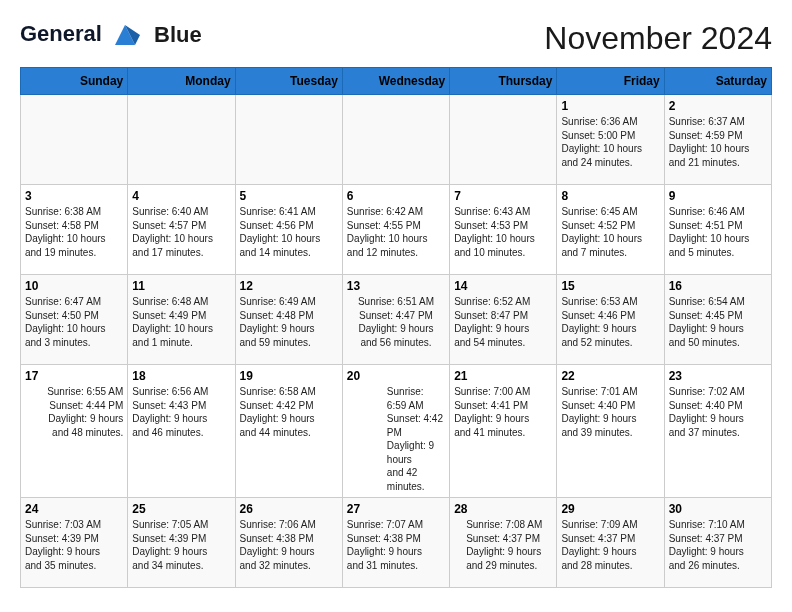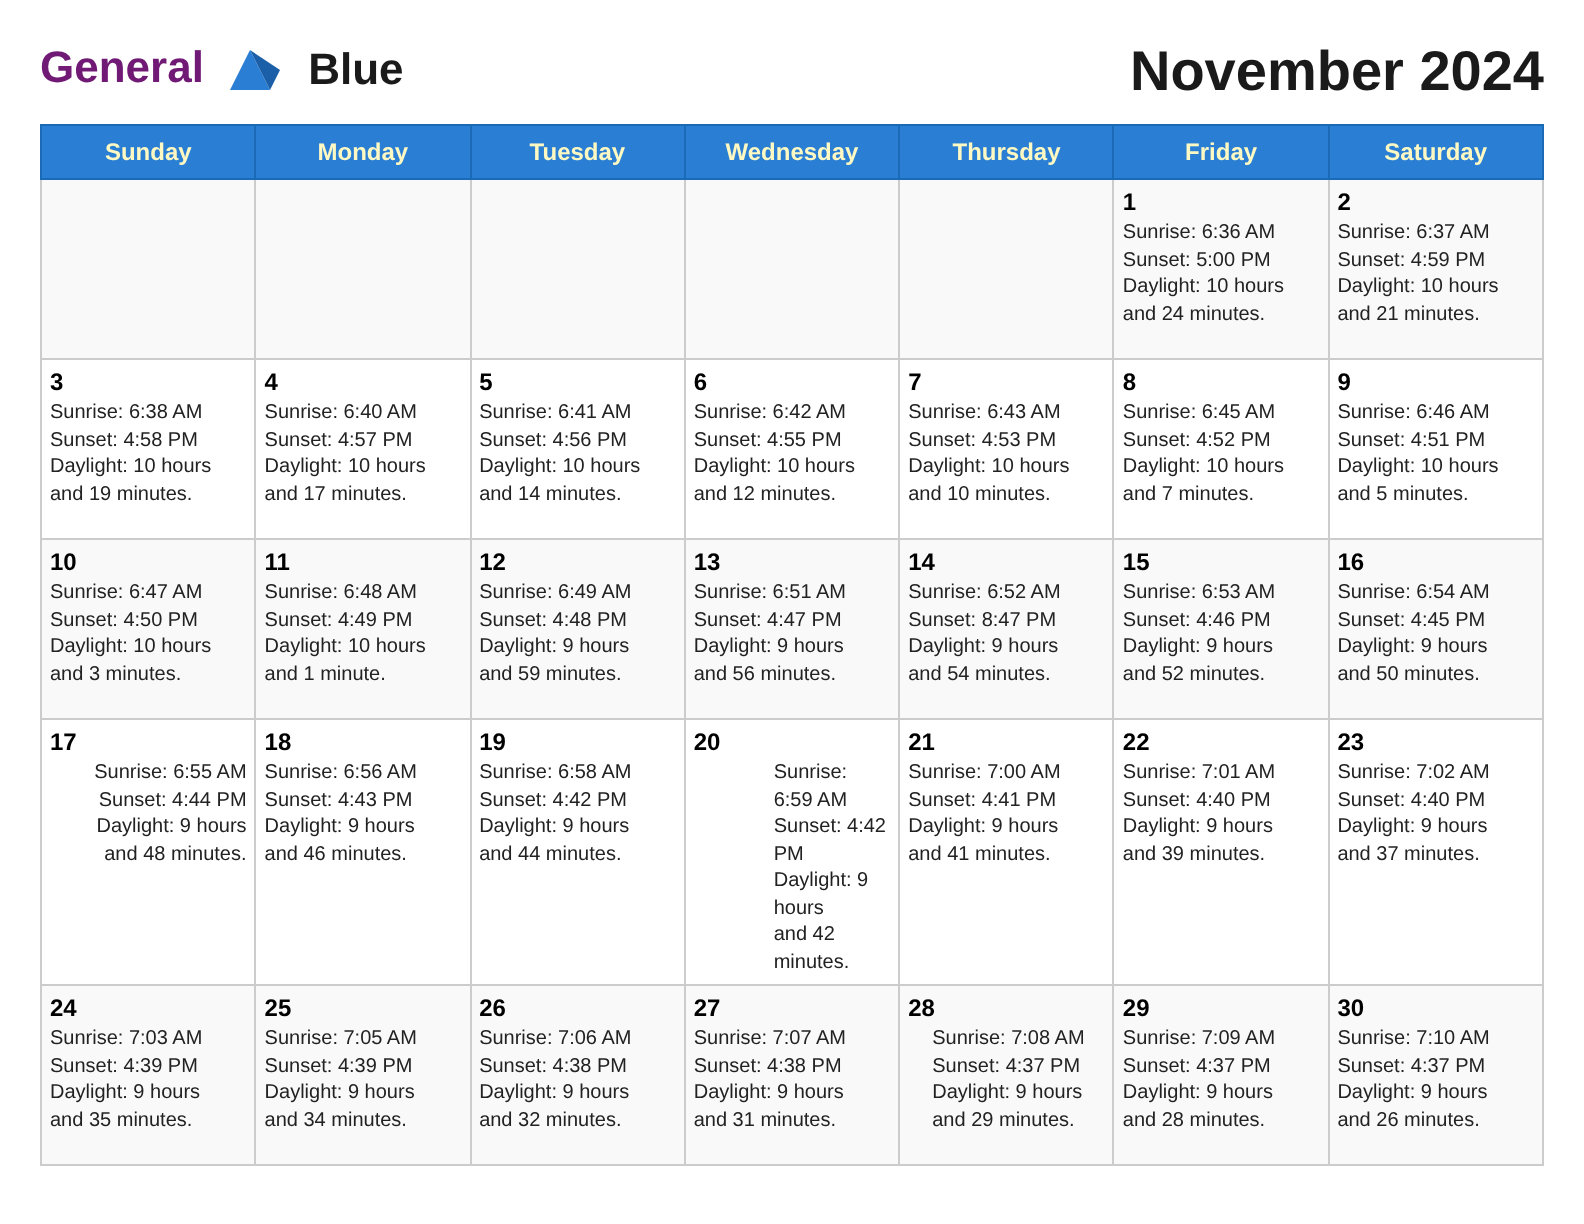--- a/index.html
+++ b/index.html
@@ -22,38 +22,38 @@
     }
     .logo-icon {
       width: 30px;
       height: 30px;
       margin-left: 2px;
     }
     .title-area {
       text-align: right;
     }
     .month-title {
-      font-size: 28px;
-      font-weight: bold;
+      font-size: 32px;
+      font-weight: normal;
       color: #1a1a1a;
     }
     .location {
       font-size: 15px;
       color: #444;
     }
     table {
       width: 100%;
       border-collapse: collapse;
       font-size: 11px;
     }
     thead tr th {
       background-color: #2a7fd4;
-      color: #fef9c3;
+      color: #000000;
       padding: 6px 4px;
-      text-align: center;
+      text-align: right;
       font-size: 12px;
       font-weight: bold;
       border: 1px solid #1a6ab8;
     }
     tbody tr td {
       vertical-align: top;
       border: 1px solid #ccc;
       padding: 4px;
       min-height: 80px;
       height: 90px;
@@ -81,21 +81,21 @@
     }
   </style>
 </head>
 <body>
 
 <div class="header-area">
   <div class="logo">
     <div>
       <div style="display:flex;align-items:center;">
         <div style="font-size:22px;font-weight:bold;color:#1a1a1a;line-height:1.1;">
-          <span style="color:#701a75;">General</span>
+          <span style="color:#0f172a;">General</span>
           <svg class="logo-icon" viewBox="0 0 30 30" style="display:inline-block;vertical-align:middle;margin-left:2px;">
             <polygon points="5,25 15,5 25,25" fill="#2a7fd4"></polygon>
             <polygon points="15,5 25,25 30,15" fill="#1a5fa8"></polygon>
           </svg>
         </div>
         <div style="font-size:22px;font-weight:bold;color:#1a1a1a;margin-left:14px;">Blue</div>
       </div>
     </div>
   </div>
   <div class="title-area">
@@ -205,21 +205,21 @@
         </td>
         <td>
           <span class="day-num">12</span>
           <div class="day-info" style="white-space: pre-line;">Sunrise: 6:49 AM
 Sunset: 4:48 PM
 Daylight: 9 hours
 and 59 minutes.</div>
         </td>
         <td>
           <span class="day-num">13</span>
-          <div class="day-info" style="white-space: pre-line;">Sunrise: 6:51 AM
+          <div class="day-info" style="white-space: pre-line; text-align: center;">Sunrise: 6:51 AM
 Sunset: 4:47 PM
 Daylight: 9 hours
 and 56 minutes.</div>
         </td>
         <td>
           <span class="day-num">14</span>
           <div class="day-info" style="white-space: pre-line;">Sunrise: 6:52 AM
 Sunset: 8:47 PM
 Daylight: 9 hours
 and 54 minutes.</div>

